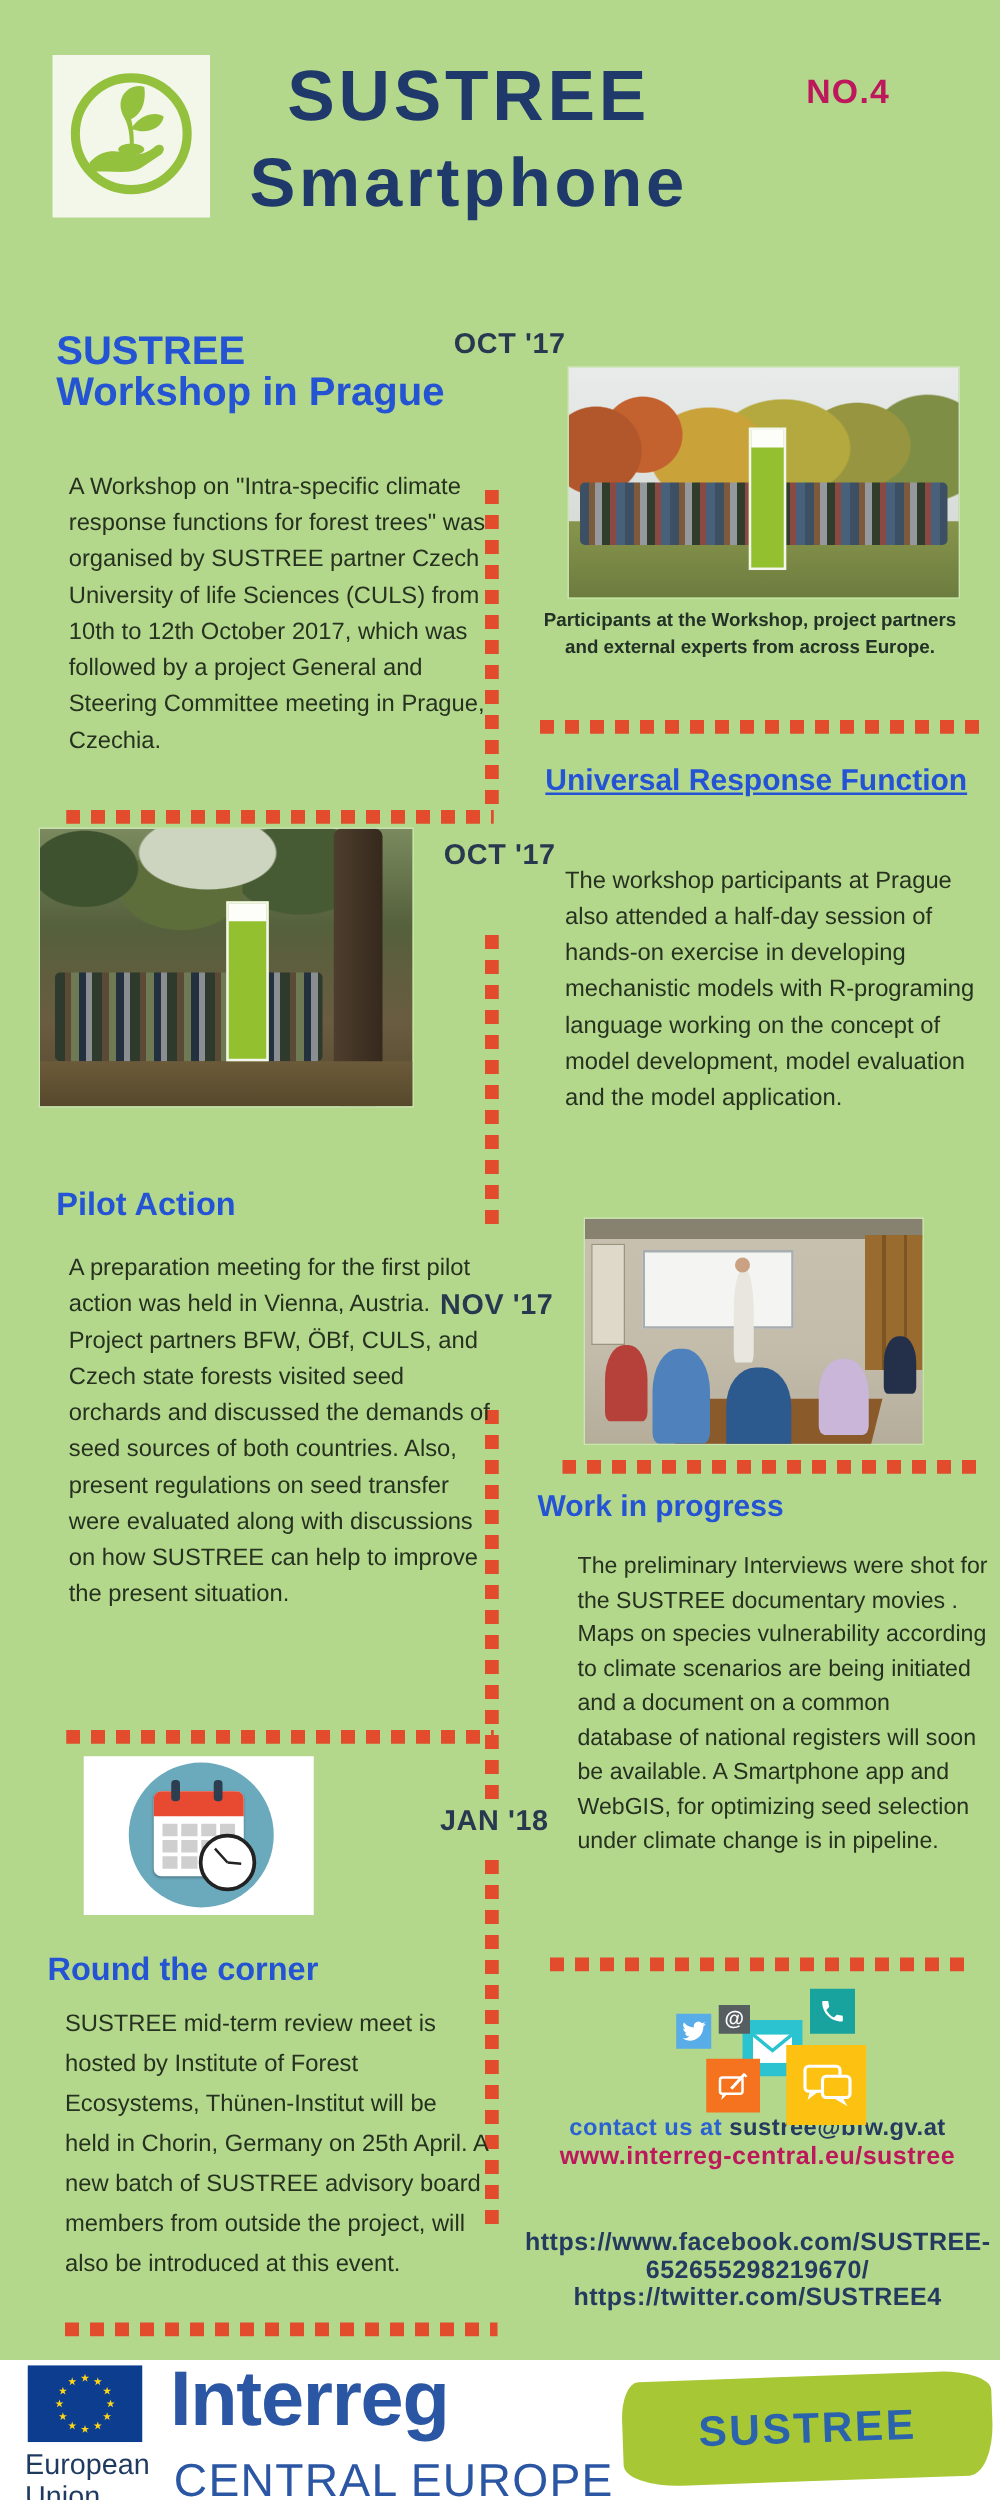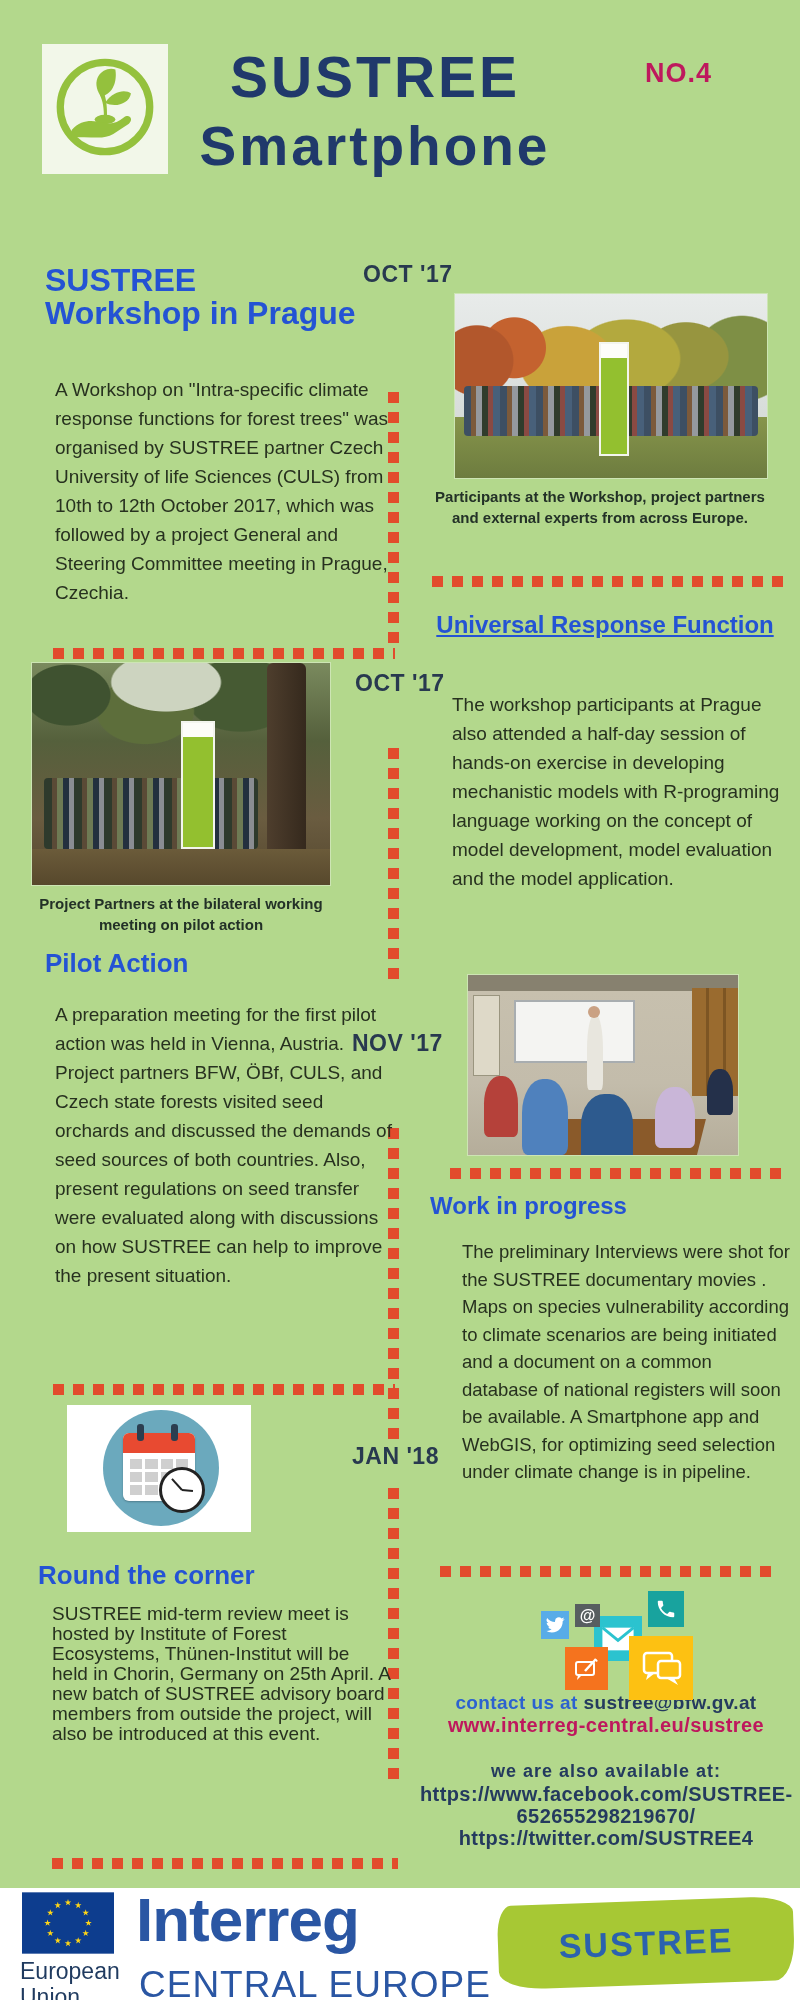--- a/index.html
+++ b/index.html
@@ -153,21 +153,20 @@
     <div class="p2-bg"></div>
     <div class="p2-canopy"></div>
     <div class="p2-trunk"></div>
     <div class="p2-people"></div>
     <div class="p2-ground"></div>
     <div class="banner" style="left:50%;top:26%;width:34px;height:58%;">
         <i></i>
       </div>
   </div>
   <div class="abs date" style="left:355px;top:670px;">OCT '17</div>
-  <div class="abs caption" style="left:22px;top:893px;width:318px;">Project Partners at the bilateral working meeting on pilot action</div>
 
   <div class="abs h-blue" style="left:45px;top:948px;font-size:26px;">Pilot Action</div>
   <div class="abs bodytext" style="left:55px;top:1000px;width:338px;">A preparation meeting for the first pilot action was held in Vienna, Austria. Project partners BFW, ÖBf, CULS, and Czech state forests visited seed orchards and discussed the demands of seed sources of both countries. Also, present regulations on seed transfer were evaluated along with discussions on how SUSTREE can help to improve the present situation.</div>
 
   <div class="abs date" style="left:352px;top:1030px;">NOV '17</div>
   <div class="abs photo" style="left:468px;top:975px;width:270px;height:180px;">
     <div class="p3-wall"></div>
     <div class="p3-window"></div>
     <div class="p3-board"></div>
     <div class="p3-cabinet"></div>
@@ -206,21 +205,21 @@
         </div>
     </div>
     <div class="cal-clock">
       <div class="cal-hand" style="height:15px;transform:rotate(-42deg);"></div>
       <div class="cal-hand" style="height:11px;transform:rotate(95deg);"></div>
     </div>
   </div>
   <div class="abs date" style="left:352px;top:1443px;">JAN '18</div>
 
   <div class="abs h-blue" style="left:38px;top:1560px;font-size:26px;">Round the corner</div>
-  <div class="abs bodytext" style="left:52px;top:1604px;width:338px;line-height:20px;">SUSTREE mid-term review meet is hosted by Institute of Forest Ecosystems, Thünen-Institut will be held in Chorin, Germany on 25th April. A new batch of SUSTREE advisory board members from outside the project, will also be introduced at this event.</div>
+  <div class="abs bodytext" style="left:52px;top:1604px;width:338px;line-height:32px;">SUSTREE mid-term review meet is hosted by Institute of Forest Ecosystems, Thünen-Institut will be held in Chorin, Germany on 25th April. A new batch of SUSTREE advisory board members from outside the project, will also be introduced at this event.</div>
 
   <div class="abs tile" style="left:594px;top:1616px;width:48px;height:45px;background:#2bc3cf;z-index:1;">
     <svg width="34" height="26" viewBox="0 0 24 18">
         <rect x="1" y="1" width="22" height="16" fill="#fff"></rect>
         <path d="M1 1 L12 10 L23 1" fill="none" stroke="#2bc3cf" stroke-width="2"></path>
       </svg>
   </div>
   <div class="abs tile" style="left:541px;top:1611px;width:28px;height:28px;background:#58ace8;z-index:2;">
     <svg width="20" height="20" viewBox="0 0 24 24">
         <path fill="#fff" d="M23.4 4.8c-.8.4-1.7.6-2.6.8.9-.6 1.6-1.5 2-2.5-.9.5-1.9.9-2.9 1.1A4.6 4.6 0 0 0 12 7.4c0 .4 0 .7.1 1A13 13 0 0 1 2.6 3.6a4.6 4.6 0 0 0 1.4 6.1c-.7 0-1.4-.2-2-.5v.1c0 2.2 1.6 4.1 3.7 4.5-.4.1-.8.2-1.2.2l-.9-.1a4.6 4.6 0 0 0 4.3 3.2A9.2 9.2 0 0 1 1.2 19 13 13 0 0 0 8.2 21c8.4 0 13-7 13-13v-.6c.9-.6 1.7-1.4 2.2-2.3z"></path>
@@ -246,21 +245,20 @@
         <path d="M10 28 L8 35 L17 28" fill="#fff"></path>
         <rect x="20" y="16" width="22" height="17" rx="3" fill="#fdc112" stroke="#fff" stroke-width="2.5"></rect>
         <path d="M36 33 L40 40 L28 33" fill="#fff"></path>
       </svg>
   </div>
 
   <div class="abs clink" style="top:1714px;font-size:20px;color:#be185d;">www.interreg-central.eu/sustree</div>
   <div class="abs clink" style="top:1692px;font-size:19px;">
     <span class="lite">contact us at </span><span>sustree@bfw.gv.at</span>
   </div>
-  <div class="abs clink lite" style="top:1761px;font-size:18px;letter-spacing:1px;">we are also available at:</div>
   <div class="abs clink" style="top:1783px;font-size:20px;">https://www.facebook.com/SUSTREE-</div>
   <div class="abs clink" style="top:1805px;font-size:20px;">652655298219670/</div>
   <div class="abs clink" style="top:1827px;font-size:20px;">https://twitter.com/SUSTREE4</div>
 
   <div class="abs footer"></div>
   <div class="abs" style="left:22px;top:1892px;">
     <svg width="92" height="62" viewBox="0 0 90 60">
       <rect width="90" height="60" fill="#0d3d8e"></rect>
       <defs>
           <polygon id="st" fill="#ffd617" points="0,-3.4 0.76,-1.05 3.23,-1.05 1.24,0.4 2,2.75 0,1.3 -2,2.75 -1.24,0.4 -3.23,-1.05 -0.76,-1.05"></polygon>

